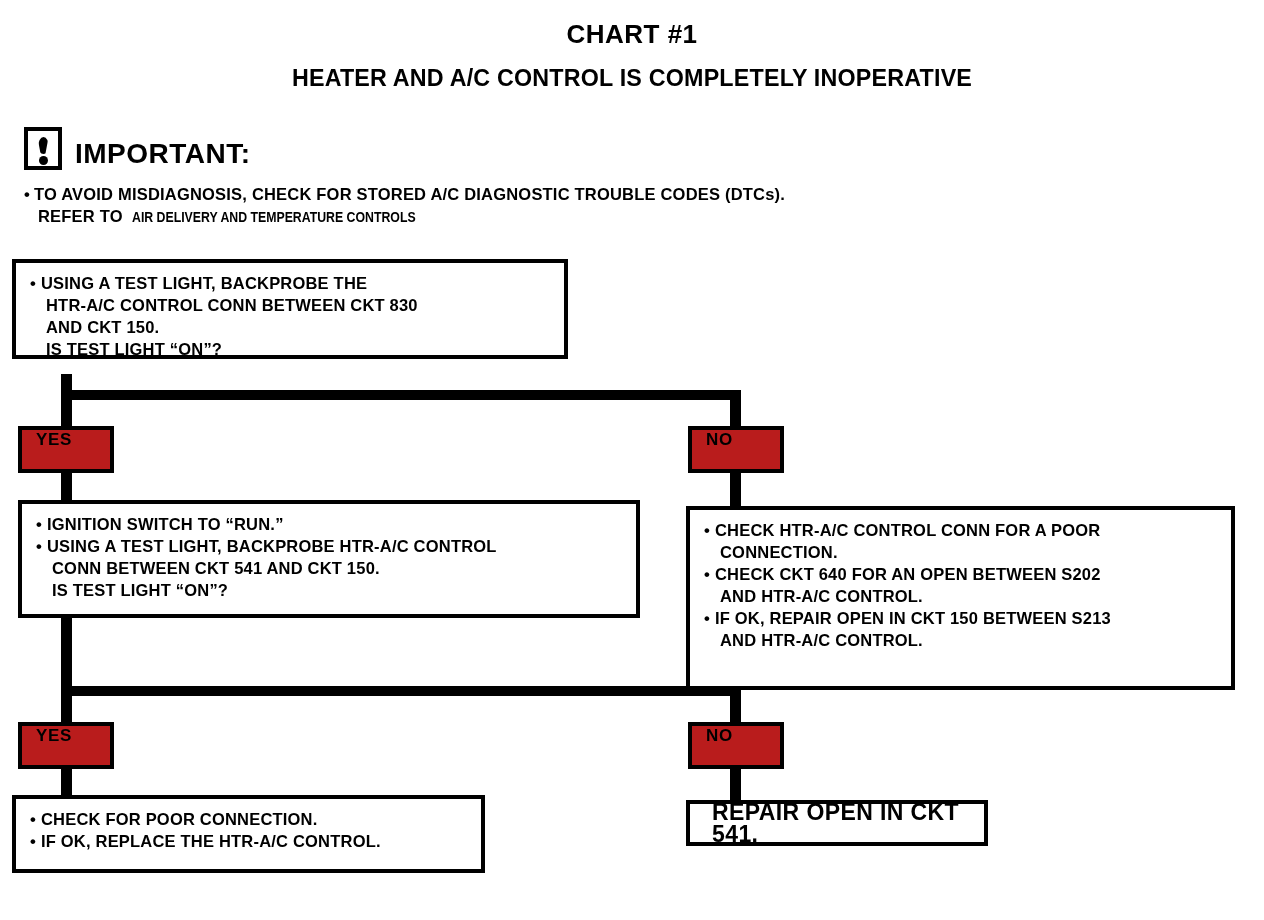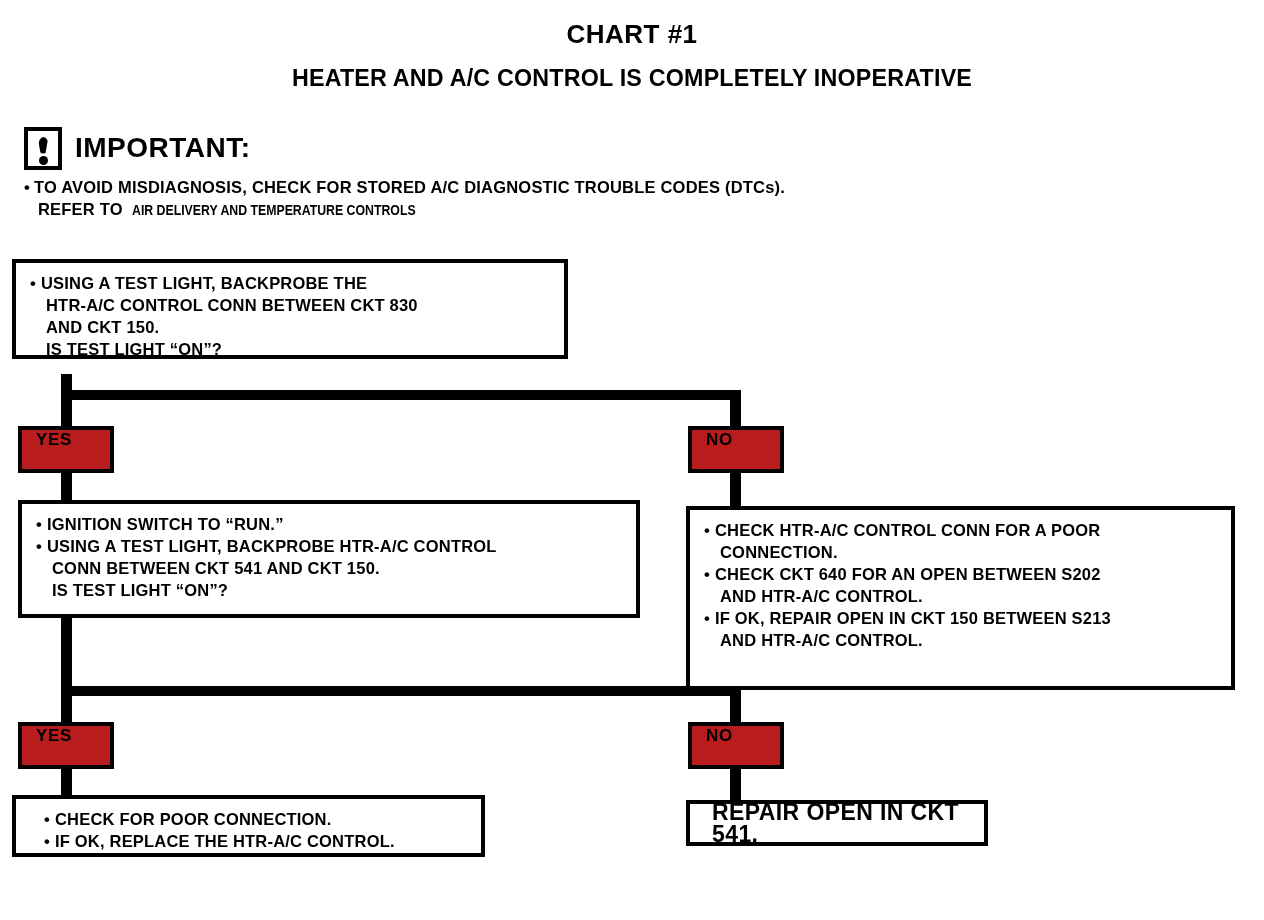--- a/index.html
+++ b/index.html
@@ -44,21 +44,21 @@
 
   
   #important-block {
     position: absolute;
     left: 24px;
     top: 126px;
     width: 1000px;
   }
   #important-head {
     display: flex;
-    align-items: center;
+    align-items: flex-end;
     height: 44px;
   }
   #important-icon {
     width: 38px;
     height: 43px;
     border: 4px solid #000;
     box-sizing: border-box;
     position: relative;
     flex: 0 0 auto;
   }
@@ -83,21 +83,21 @@
     background: #000;
     border-radius: 50%;
   }
   #important-label {
     font-size: 28px;
     font-weight: bold;
     letter-spacing: 0.5px;
     margin-left: 13px;
   }
   #important-body {
-    margin-top: 6px;
+    margin-top: 13px;
     font-size: 16.5px;
     font-weight: bold;
     line-height: 22px;
     letter-spacing: 0.2px;
   }
   #important-body .bullet-row {
     display: block;
     white-space: nowrap;
   }
   #important-body .bullet-dot { margin-right: 4px; }
@@ -249,21 +249,21 @@
   </div>
 
   <div class="label-box" style="left:18px; top:722px; width:96px; height:47px;">
     <span>YES</span>
   </div>
 
   <div class="label-box" style="left:688px; top:722px; width:96px; height:47px;">
     <span>NO</span>
   </div>
 
-  <div class="node-box" style="left:12px; top:795px; width:473px; height:62px;padding-left:14px;">
+  <div class="node-box" style="left:12px; top:795px; width:473px; height:78px;">
     <div class="lines">
       <span class="li"><span class="bullet-dot">•</span><span>CHECK FOR POOR CONNECTION.</span></span>
       <span class="li"><span class="bullet-dot">•</span><span>IF OK, REPLACE THE HTR-A/C CONTROL.</span></span>
     </div>
   </div>
 
   <div class="node-box" style="left:686px; top:800px; width:302px; height:46px;">
     <div class="single-line" style="height:100%;">
       <span>REPAIR OPEN IN CKT 541.</span>
     </div>

